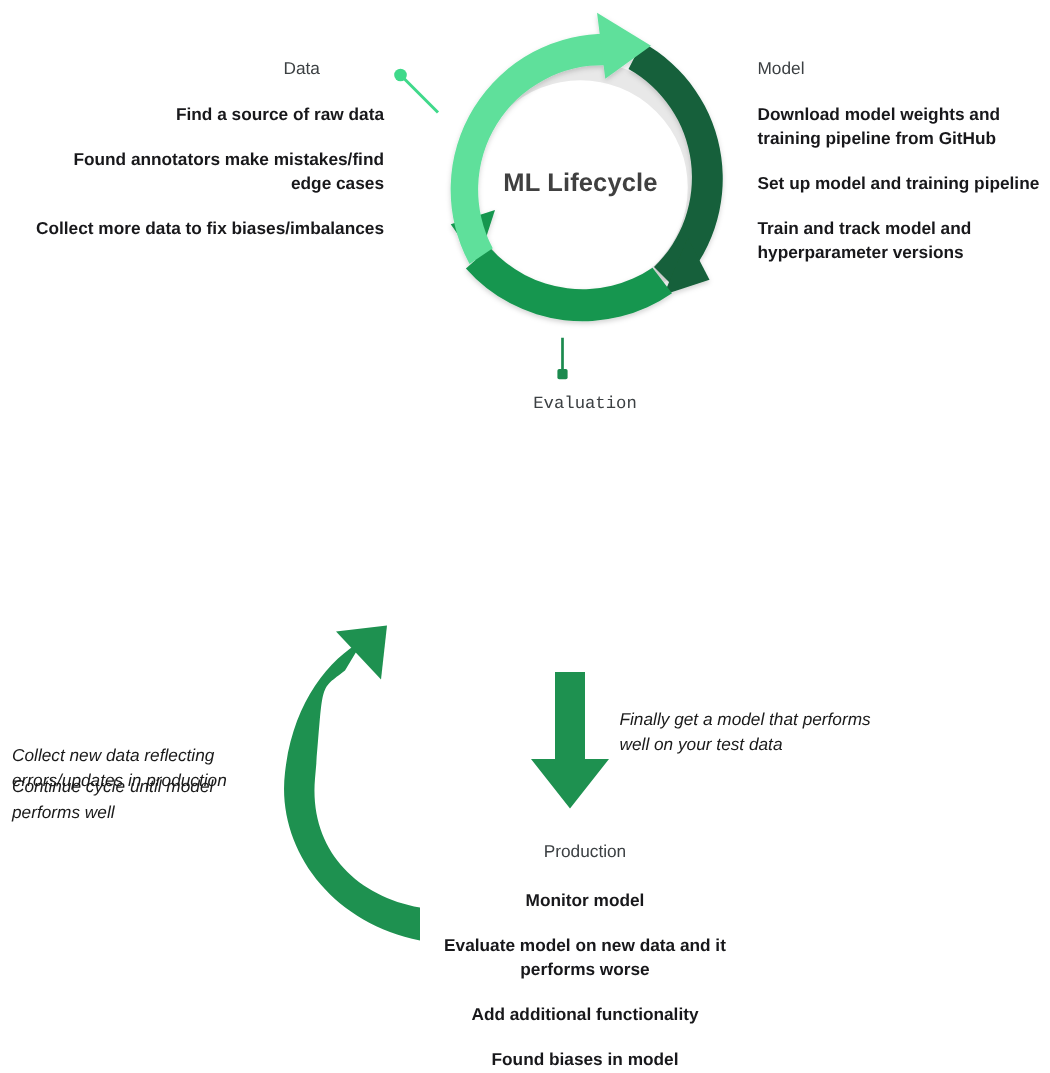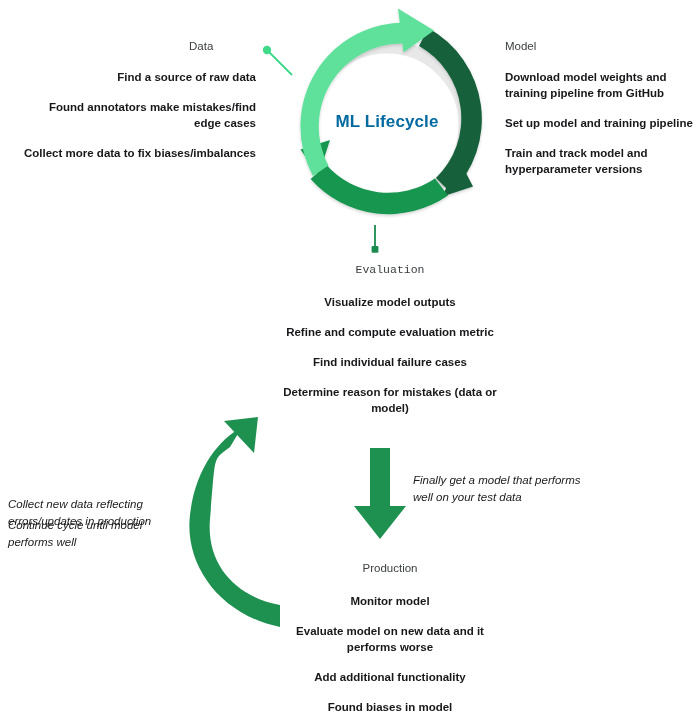--- a/index.html
+++ b/index.html
@@ -35,21 +35,21 @@
 
   .ring-center-label {
     position: absolute;
     left: 262px;
     top: 112px;
     width: 250px;
     text-align: center;
     font-size: 17px;
     font-weight: bold;
     letter-spacing: 0.1px;
-    color: #0369a1;
+    color: #404040;
   }
 
   
   .sec-label {
     position: absolute;
     font-size: 11.5px;
     font-weight: normal;
     color: #3c4043;
     white-space: nowrap;
   }
@@ -216,26 +216,20 @@
     <div class="item">Found annotators make mistakes/find edge cases</div>
     <div class="item">Collect more data to fix biases/imbalances</div>
   </div>
 
   <div class="col" id="col-model">
     <div class="item">Download model weights and training pipeline from GitHub</div>
     <div class="item">Set up model and training pipeline</div>
     <div class="item">Train and track model and hyperparameter versions</div>
   </div>
 
-  <div class="col" id="col-eval">
-    <div class="item">Visualize model outputs</div>
-    <div class="item">Refine and compute evaluation metric</div>
-    <div class="item">Find individual failure cases</div>
-    <div class="item">Determine reason for mistakes (data or model)</div>
-  </div>
 
   <div class="col" id="col-prod">
     <div class="item">Monitor model</div>
     <div class="item">Evaluate model on new data and it performs worse</div>
     <div class="item">Add additional functionality</div>
     <div class="item">Found biases in model</div>
   </div>
 
   <svg id="down-arrow" width="56" height="92" viewBox="0 0 56 92" xmlns="http://www.w3.org/2000/svg">
     <path d="M 18 0 L 38 0 L 38 58 L 54 58 L 28 91 L 2 58 L 18 58 Z" fill="#1E9150"></path>

